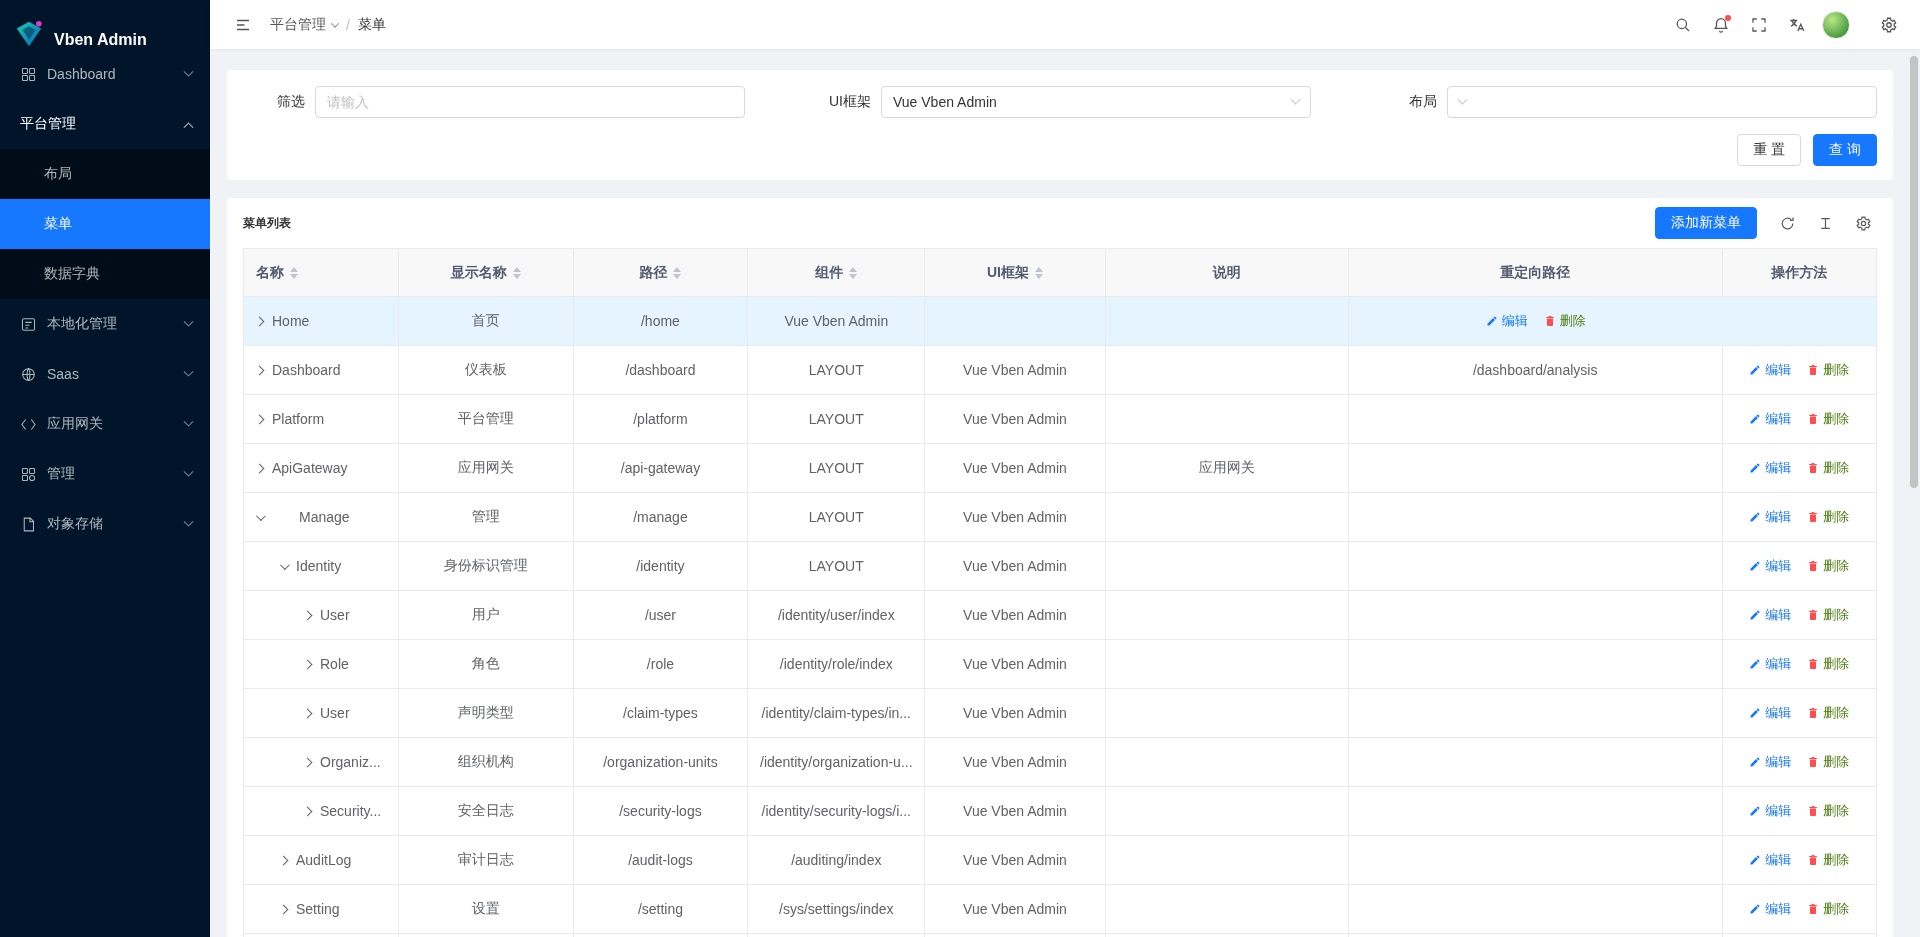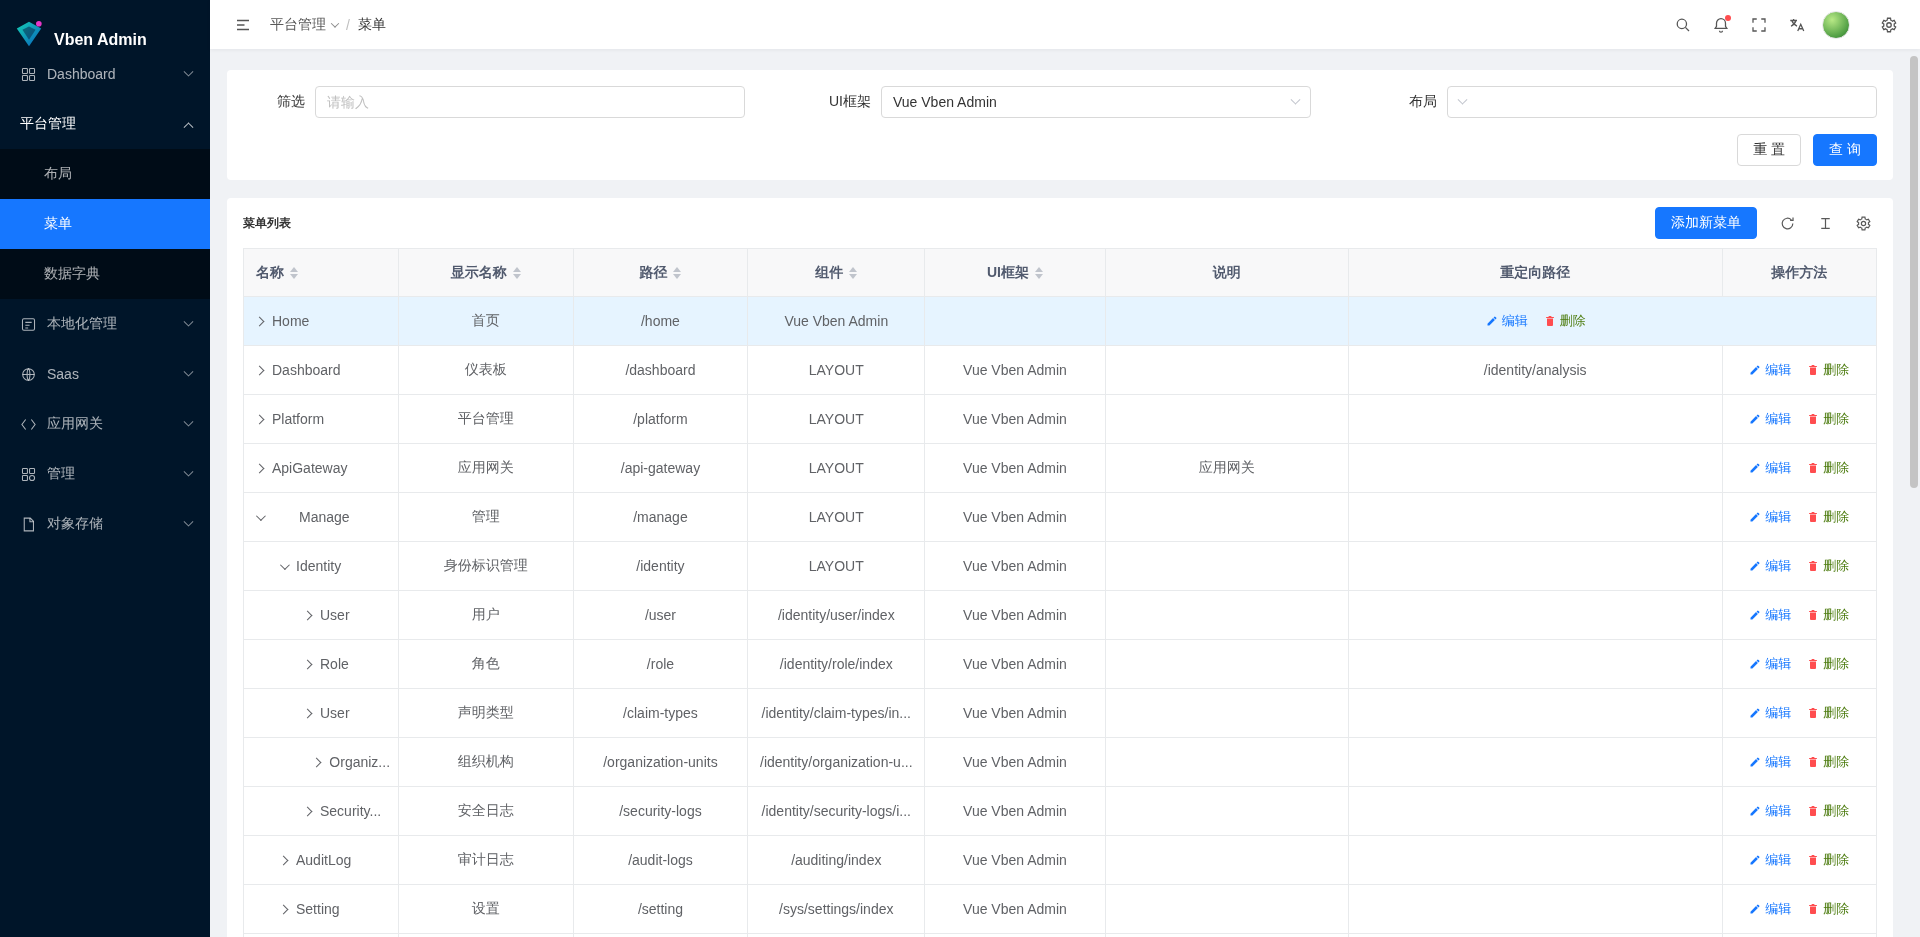--- a/index.html
+++ b/index.html
@@ -380,21 +380,21 @@
             <div class="trow">
     <div class="cell left c-name" style="padding-left: 12px;">
       <span class="expander"></span>
       <span class="nm">Dashboard</span>
     </div>
     <div class="cell c-display">仪表板</div>
     <div class="cell c-path">/dashboard</div>
     <div class="cell c-comp">LAYOUT</div>
     <div class="cell c-fw">Vue Vben Admin</div>
     <div class="cell c-desc"></div>
-    <div class="cell c-redirect">/identity/analysis</div>
+    <div class="cell c-redirect">/dashboard/analysis</div>
     <div class="cell c-actions">
       <a class="act-link edit">
         <svg viewBox="0 0 24 24">
                     <path d="M3 17.25V21h3.75L17.8 9.94l-3.75-3.75L3 17.25zM20.7 7.04a1 1 0 0 0 0-1.41l-2.33-2.34a1 1 0 0 0-1.42 0l-1.83 1.83 3.75 3.75 1.83-1.83z"></path>
                   </svg>
         <span class="t">编辑</span>
       </a>
       <a class="act-link del">
         <svg viewBox="0 0 24 24">
                     <path d="M6 7h12v13a2 2 0 0 1-2 2H8a2 2 0 0 1-2-2V7z"></path>
@@ -595,21 +595,21 @@
         <svg viewBox="0 0 24 24">
                     <path d="M6 7h12v13a2 2 0 0 1-2 2H8a2 2 0 0 1-2-2V7z"></path>
                     <rect x="4" y="4" width="16" height="2" rx="1"></rect>
                     <rect x="9" y="2" width="6" height="2" rx="1"></rect>
                   </svg>
         <span class="t">删除</span>
       </a>
     </div>
   </div>
             <div class="trow">
-    <div class="cell left c-name" style="padding-left: 60px; justify-content: flex-end;">
+    <div class="cell left c-name" style="padding-left: 60px;">
       <span class="expander"></span>
       <span class="nm">Organiz...</span>
     </div>
     <div class="cell c-display">组织机构</div>
     <div class="cell c-path">/organization-units</div>
     <div class="cell c-comp">/identity/organization-u...</div>
     <div class="cell c-fw">Vue Vben Admin</div>
     <div class="cell c-desc"></div>
     <div class="cell c-redirect"></div>
     <div class="cell c-actions">

